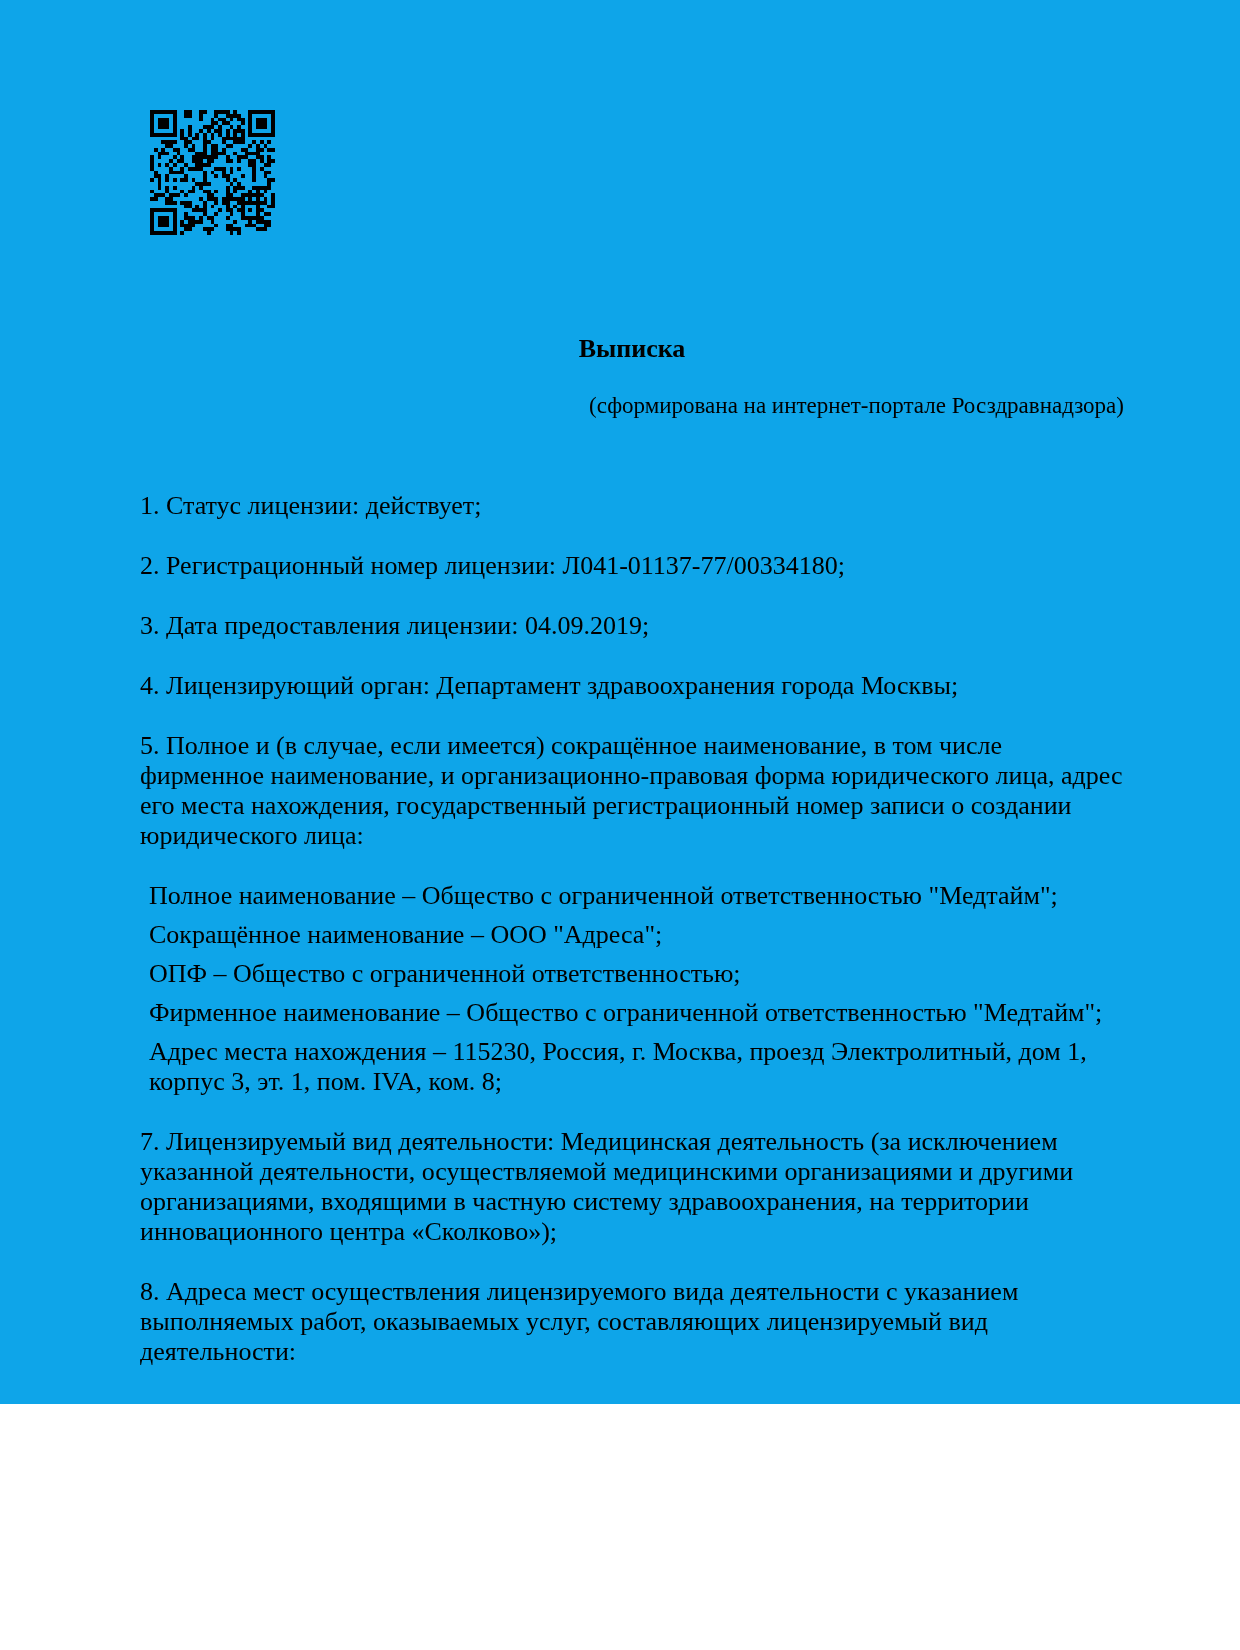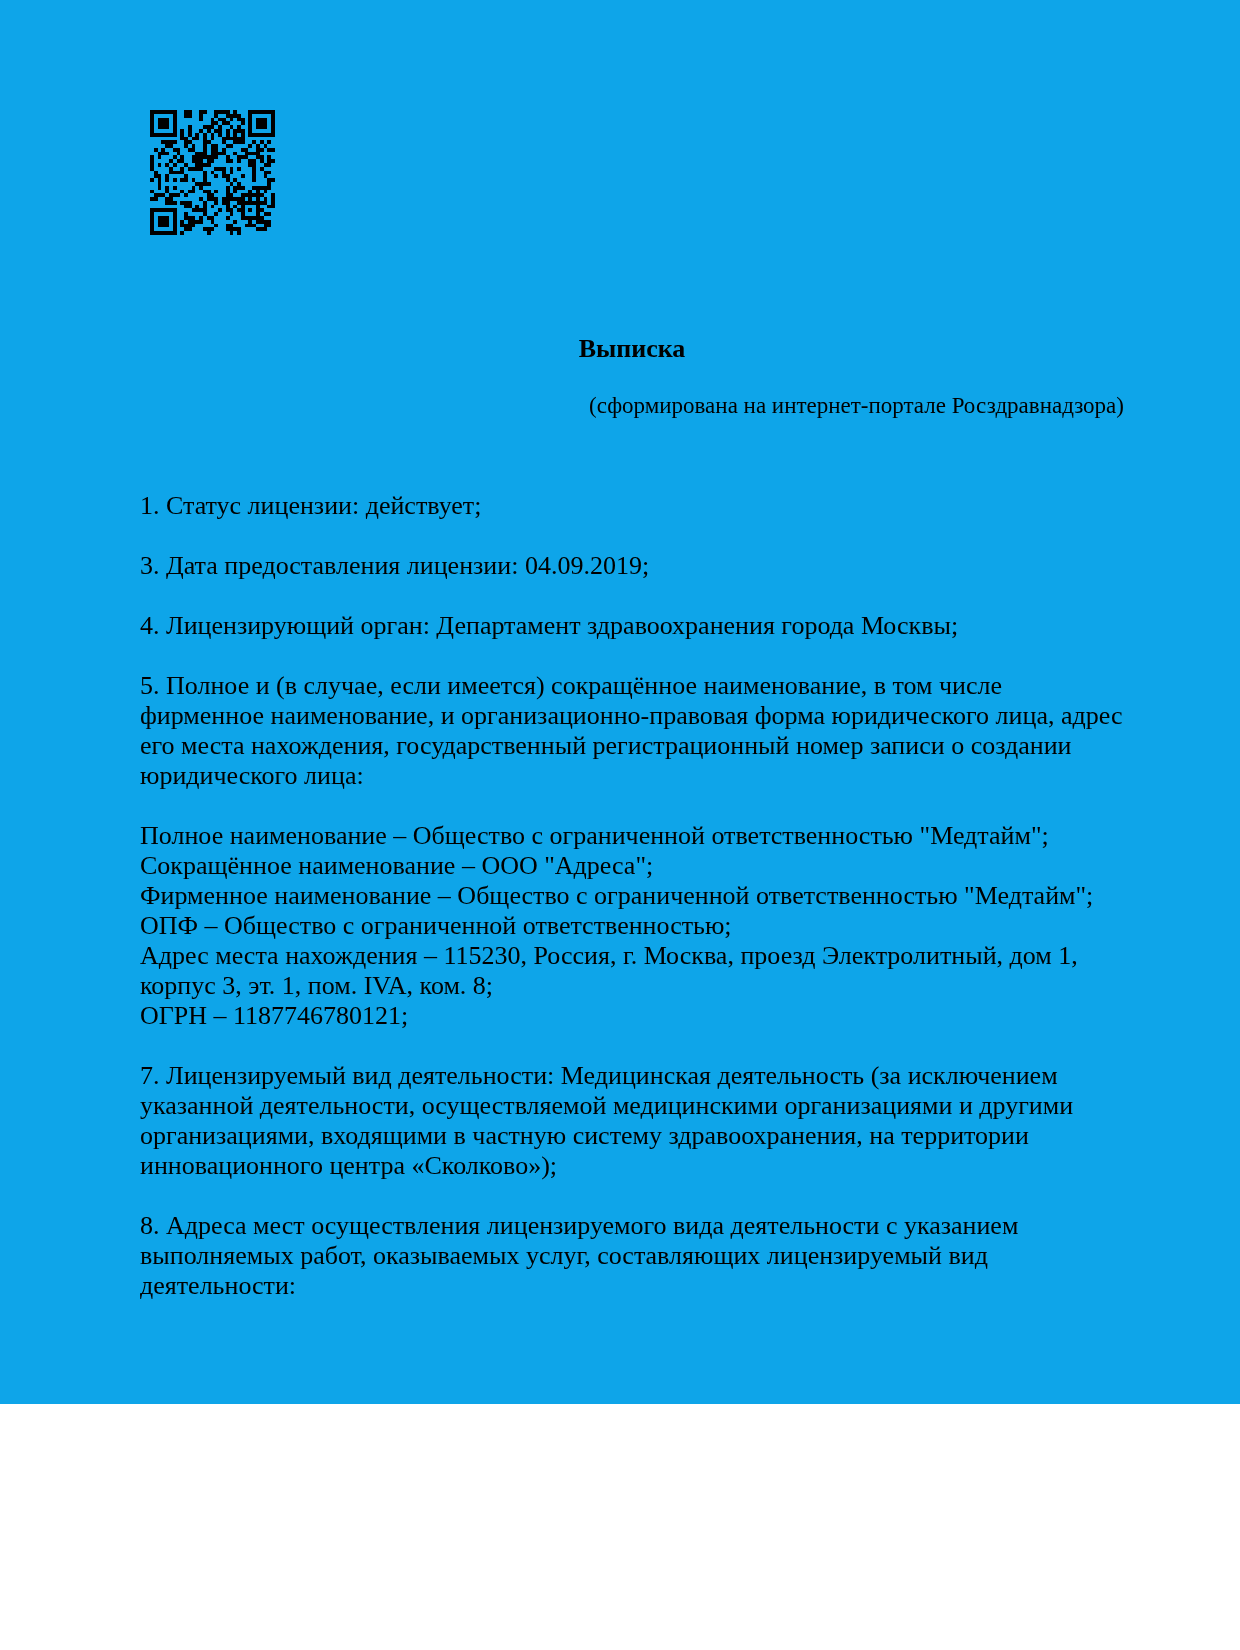--- a/index.html
+++ b/index.html
@@ -10,21 +10,21 @@
   }
   .qr{position:absolute;left:150px;top:110px;width:125px;height:125px;}
   .qr svg{display:block;width:125px;height:125px;}
   .content{position:absolute;left:140px;top:0;width:984px;}
   .title{margin:330px 0 0;text-align:center;font-size:26px;line-height:37px;font-weight:bold;}
   .title span{display:block;}
   .note{margin-top:26px;text-align:right;font-size:23px;line-height:26px;}
   .docbody{margin-top:72px;font-size:26px;line-height:30px;text-align:left;}
   .para{margin:0 0 30px;}
   .block{margin:0 0 30px;}
-  .block div{margin:0;}
+  .block div{margin:9px;}
 </style>
 </head>
 <body>
 
 <div class="page">
 
   <div class="qr">
     <svg id="qr-svg" viewBox="0 0 33 33" shape-rendering="crispEdges" aria-hidden="true">
         <rect x="0" y="0" width="1" height="1" fill="#000"></rect>
         <rect x="1" y="0" width="1" height="1" fill="#000"></rect>
@@ -529,31 +529,31 @@
   <div class="content">
 
     <h1 class="title">
       <span>Выписка</span>
     </h1>
 
     <div class="note">(сформирована на интернет-портале Росздравнадзора)</div>
 
     <div class="docbody">
       <p class="para">1. Статус лицензии: действует;</p>
+      <p class="para">2. Регистрационный номер лицензии: Л041-01137-77/00334180;</p>
       <p class="para">3. Дата предоставления лицензии: 04.09.2019;</p>
       <p class="para">4. Лицензирующий орган: Департамент здравоохранения города Москвы;</p>
       <p class="para">5. Полное и (в случае, если имеется) сокращённое наименование, в том числе фирменное наименование, и организационно-правовая форма юридического лица, адрес его места нахождения, государственный регистрационный номер записи о создании юридического лица:</p>
 
       <div class="block">
         <div>Полное наименование – Общество с ограниченной ответственностью "Медтайм";</div>
         <div>Сокращённое наименование – ООО "Адреса";</div>
+        <div>ОПФ – Общество с ограниченной ответственностью;</div>
         <div>Фирменное наименование – Общество с ограниченной ответственностью "Медтайм";</div>
-        <div>ОПФ – Общество с ограниченной ответственностью;</div>
         <div>Адрес места нахождения – 115230, Россия, г. Москва, проезд Электролитный, дом 1, корпус 3, эт. 1, пом. IVA, ком. 8;</div>
-        <div>ОГРН – 1187746780121;</div>
       </div>
 
       <p class="para">7. Лицензируемый вид деятельности: Медицинская деятельность (за исключением указанной деятельности, осуществляемой медицинскими организациями и другими организациями, входящими в частную систему здравоохранения, на территории инновационного центра «Сколково»);</p>
       <p class="para">8. Адреса мест осуществления лицензируемого вида деятельности с указанием выполняемых работ, оказываемых услуг, составляющих лицензируемый вид деятельности:</p>
     </div>
 
   </div>
 </div>
 
 </body></html>

